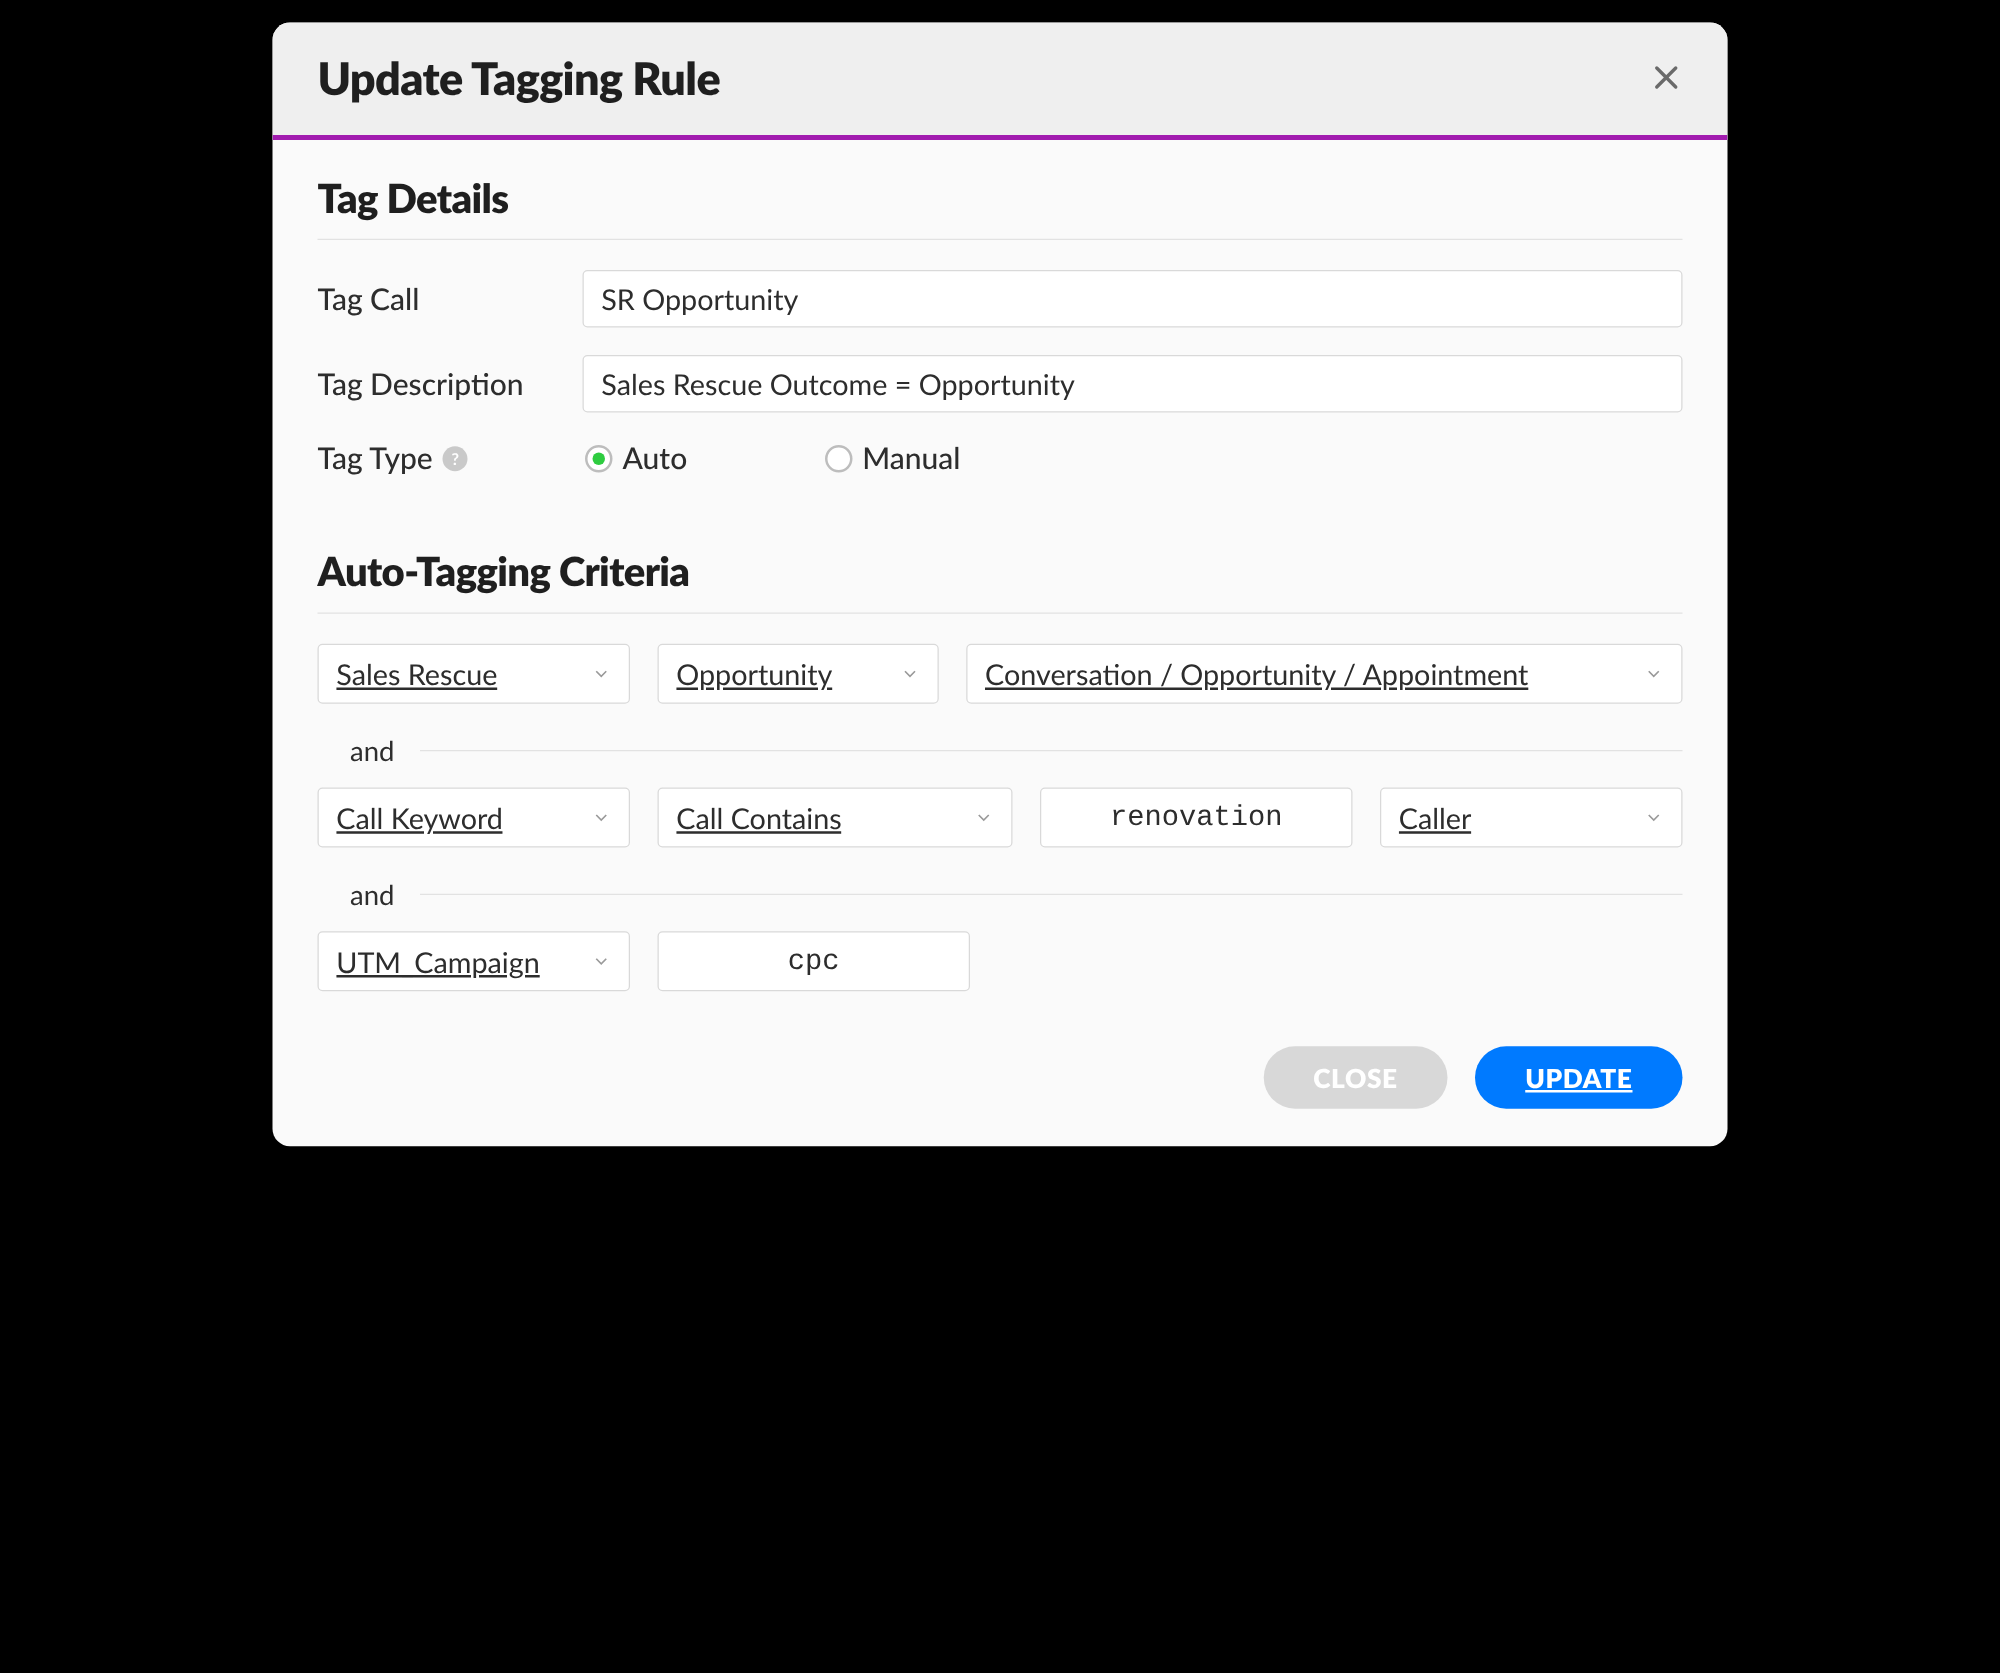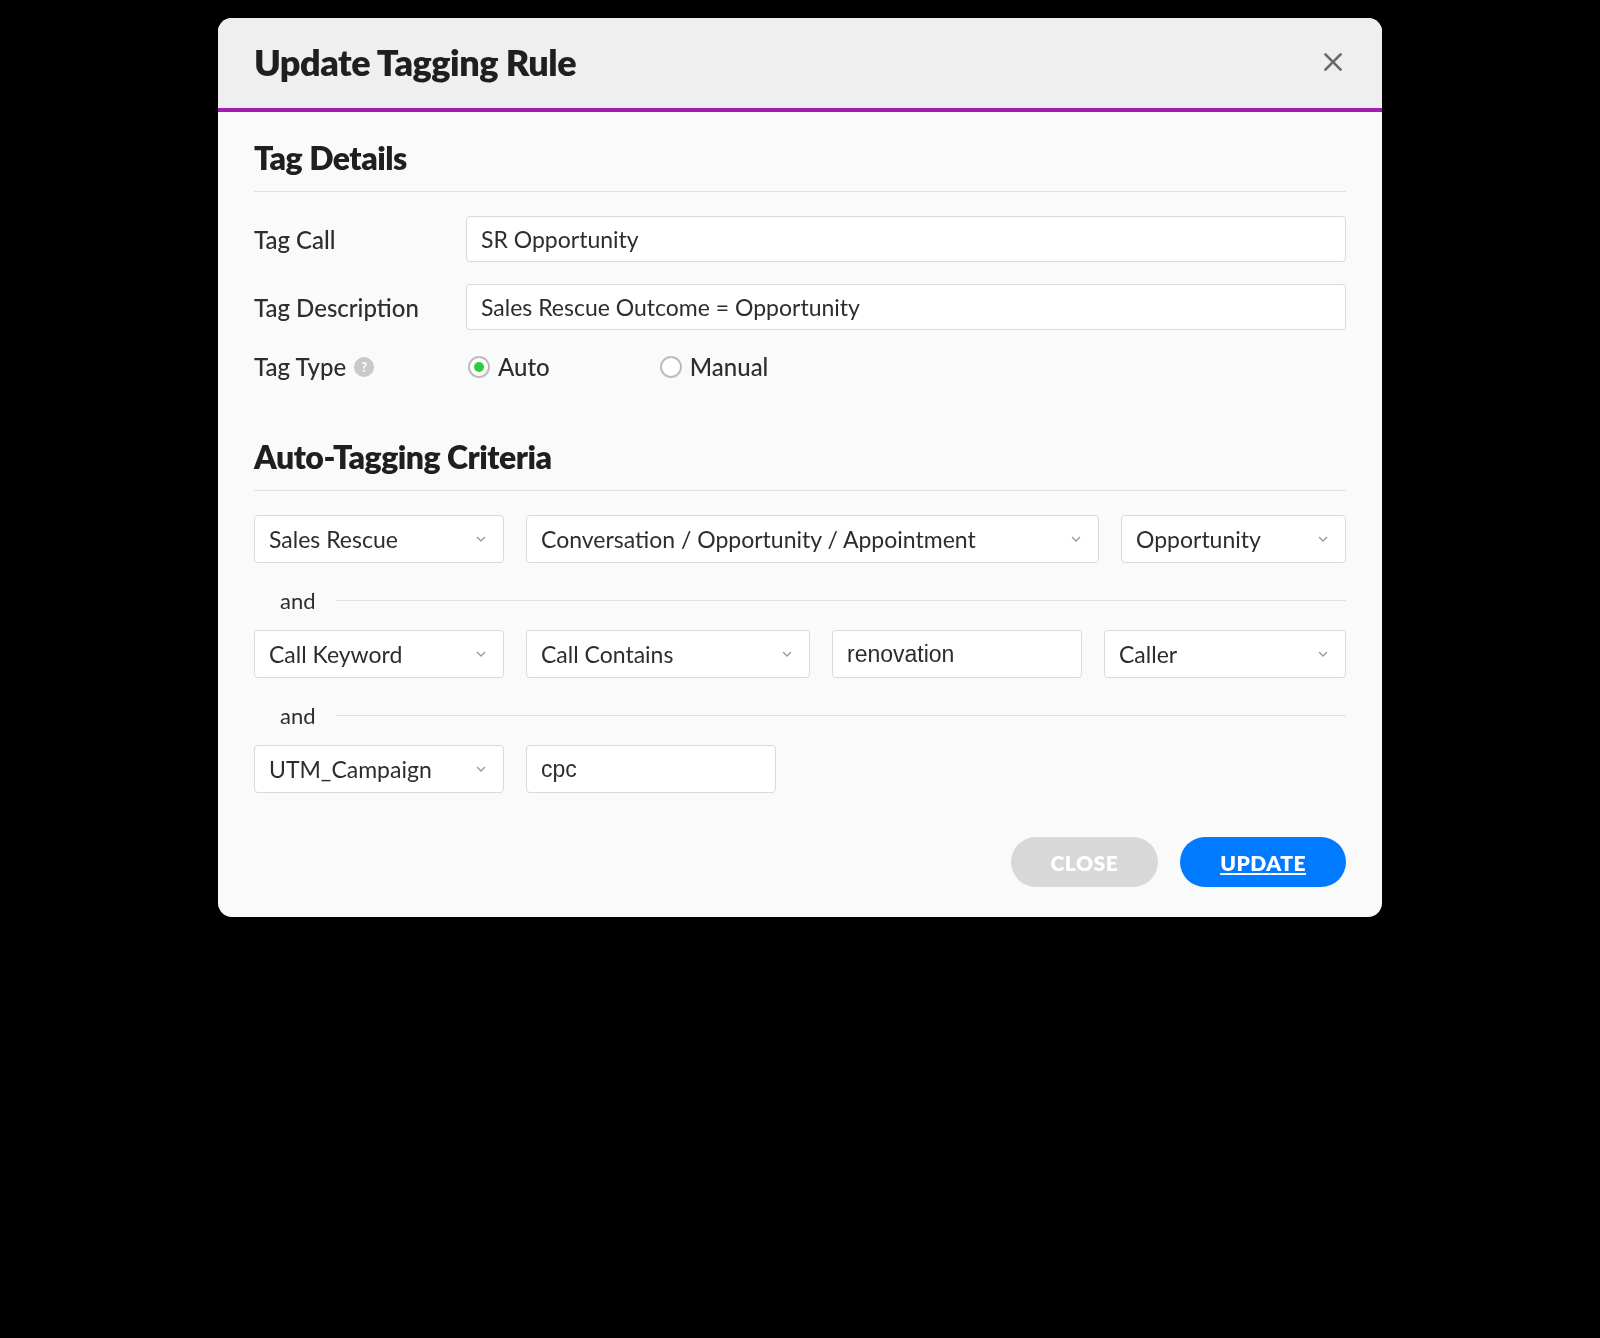--- a/index.html
+++ b/index.html
@@ -139,37 +139,39 @@
     border-radius: 4px;
     background: #fff;
     display: flex;
     align-items: center;
     justify-content: space-between;
     padding: 0 14px;
     font-size: 23px;
     color: #2d2d2d;
     cursor: pointer;
     gap: 12px;
+    text-decoration: underline;
   }
   .select-text { white-space: nowrap; overflow: hidden; text-overflow: ellipsis; }
   .chevron {
     width: 16px; height: 16px;
     color: #9a9a9a;
     flex-shrink: 0;
   }
 
   .crit-input {
     height: 48px;
     border: 1px solid #d9d9d9;
     border-radius: 4px;
     background: #fff;
     font-size: 23px;
     color: #2d2d2d;
     padding: 0 14px;
-    font-family: Liberation Sans, sans-serif;
+    font-family: Liberation Mono, monospace;
+    text-align: center;
   }
 
   .criteria-row {
     display: flex;
     gap: 22px;
   }
 
   .connector-row {
     display: flex;
     align-items: center;
@@ -265,28 +267,28 @@
 
       <div class="criteria-container">
 
         <div class="criteria-row">
           <div class="select" style="width:250px">
             <span class="select-text">Sales Rescue</span>
             <svg class="chevron" viewBox="0 0 24 24" fill="none" stroke="currentColor" stroke-width="2">
                 <polyline points="6 9 12 15 18 9"></polyline>
               </svg>
           </div>
+          <div class="select" style="width:225px">
+            <span class="select-text">Opportunity</span>
+            <svg class="chevron" viewBox="0 0 24 24" fill="none" stroke="currentColor" stroke-width="2">
+                <polyline points="6 9 12 15 18 9"></polyline>
+              </svg>
+          </div>
           <div class="select" style="flex:1">
             <span class="select-text">Conversation / Opportunity / Appointment</span>
-            <svg class="chevron" viewBox="0 0 24 24" fill="none" stroke="currentColor" stroke-width="2">
-                <polyline points="6 9 12 15 18 9"></polyline>
-              </svg>
-          </div>
-          <div class="select" style="width:225px">
-            <span class="select-text">Opportunity</span>
             <svg class="chevron" viewBox="0 0 24 24" fill="none" stroke="currentColor" stroke-width="2">
                 <polyline points="6 9 12 15 18 9"></polyline>
               </svg>
           </div>
         </div>
 
         <div class="connector-row">
           <span class="connector-label">and</span>
           <hr class="connector-line">
         </div>

